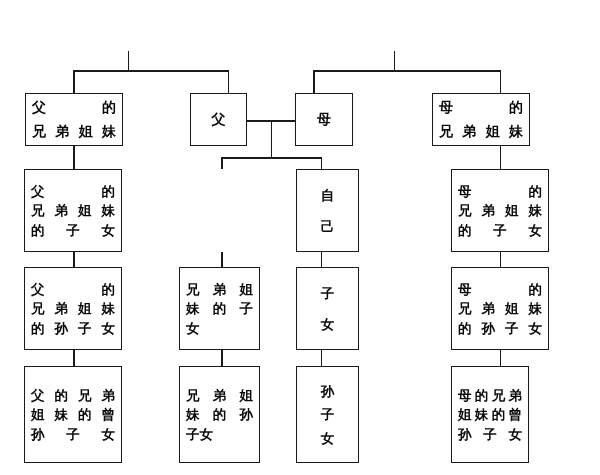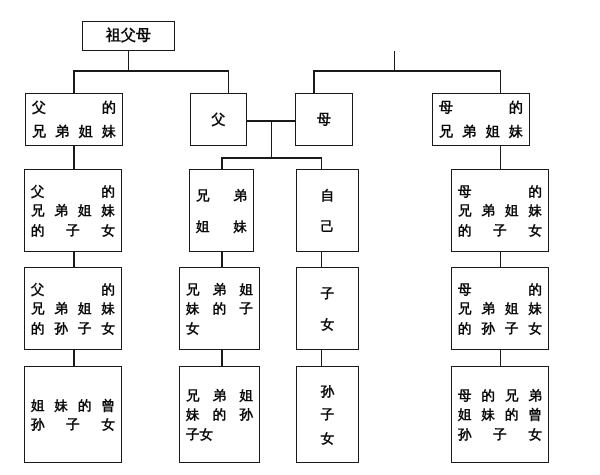--- a/index.html
+++ b/index.html
@@ -86,23 +86,20 @@
   <div class="edge v" style="left:221px; top:252px; height:15px;"></div>
   <div class="edge v" style="left:221px; top:350px; height:16px;"></div>
 
   <div class="edge v" style="left:320.5px; top:252px; height:15px;"></div>
   <div class="edge v" style="left:320.5px; top:350px; height:16px;"></div>
 
   <div class="edge v" style="left:499.5px; top:146px; height:23px;"></div>
   <div class="edge v" style="left:499.5px; top:252px; height:15px;"></div>
   <div class="edge v" style="left:499.5px; top:350px; height:16px;"></div>
 
-  <div class="node t-root" style="left:82px; top:21px; width:93px; height:30px;">
-    <span class="line single">祖父母</span>
-  </div>
 
 
   <div class="node t-mid gap-md" style="left:25px; top:93px; width:98px; height:53px;">
     <span class="line">父的</span>
     <span class="line">兄弟姐妹</span>
   </div>
 
   <div class="node t-mid" style="left:190px; top:93px; width:57px; height:53px;">
     <span class="line single">父</span>
   </div>
@@ -115,24 +112,20 @@
     <span class="line">母的</span>
     <span class="line">兄弟姐妹</span>
   </div>
 
   <div class="node t-body gap-sm" style="left:24px; top:169px; width:98px; height:83px;">
     <span class="line">父的</span>
     <span class="line">兄弟姐妹</span>
     <span class="line">的子女</span>
   </div>
 
-  <div class="node t-body gap-lg" style="left:189px; top:169px; width:65px; height:83px;">
-    <span class="line">兄弟</span>
-    <span class="line">姐妹</span>
-  </div>
 
   <div class="node t-body gap-lg" style="left:296px; top:169px; width:63px; height:83px;">
     <span class="line single">自</span>
     <span class="line single">己</span>
   </div>
 
   <div class="node t-body gap-sm" style="left:451px; top:169px; width:98px; height:83px;">
     <span class="line">母的</span>
     <span class="line">兄弟姐妹</span>
     <span class="line">的子女</span>
@@ -155,35 +148,36 @@
     <span class="line single">女</span>
   </div>
 
   <div class="node t-body gap-sm" style="left:451px; top:267px; width:98px; height:83px;">
     <span class="line">母的</span>
     <span class="line">兄弟姐妹</span>
     <span class="line">的孙子女</span>
   </div>
 
   <div class="node t-body gap-sm" style="left:24px; top:366px; width:98px; height:97px;">
+    <span class="line">父的兄弟</span>
     <span class="line">姐妹的曾</span>
     <span class="line">孙子女</span>
   </div>
 
   <div class="node t-body gap-sm" style="left:179px; top:366px; width:81px; height:97px;">
     <span class="line">兄弟姐</span>
     <span class="line">妹的孙</span>
     <span class="line single" style="text-align:center; text-align-last:left;">子女</span>
   </div>
 
   <div class="node t-body gap-md" style="left:296px; top:366px; width:63px; height:97px;">
     <span class="line single">孙</span>
     <span class="line single">子</span>
     <span class="line single">女</span>
   </div>
 
-  <div class="node t-body gap-sm" style="left:451px; top:366px; width:98px; height:97px;">
+  <div class="node t-body gap-sm" style="left:451px; top:366px; width:78px; height:97px;">
     <span class="line">母的兄弟</span>
     <span class="line">姐妹的曾</span>
     <span class="line">孙子女</span>
   </div>
 
 </div>
 
 </body></html>

